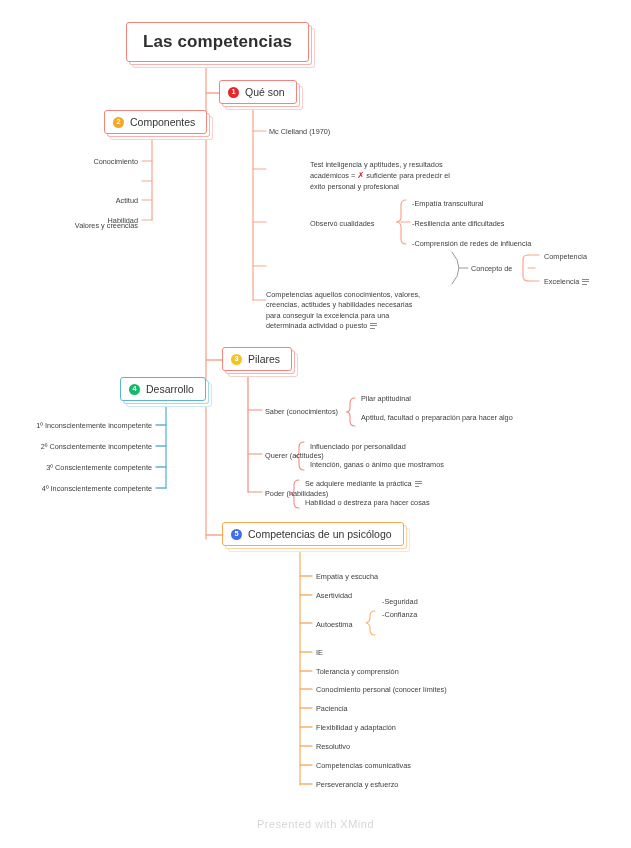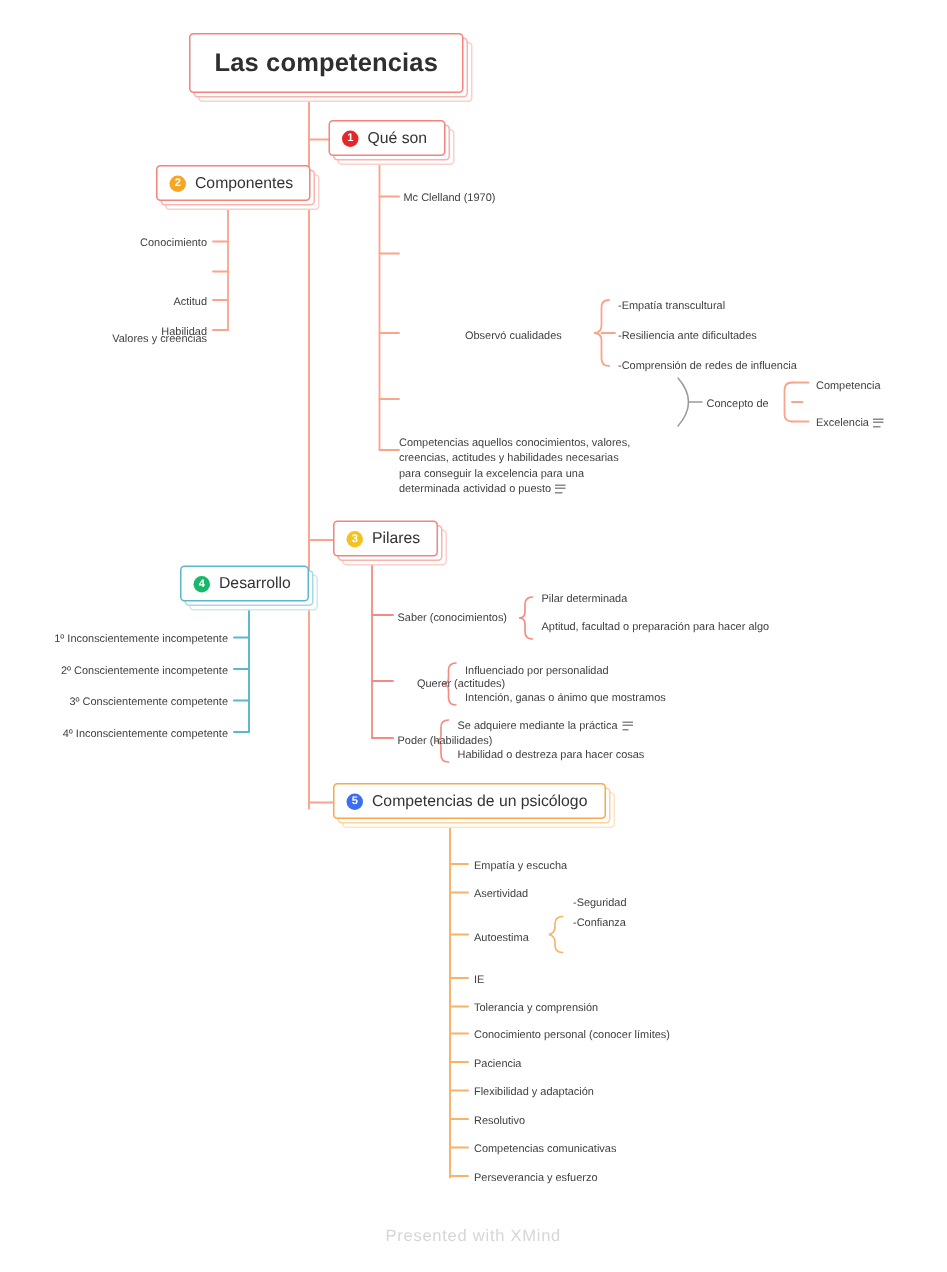--- a/index.html
+++ b/index.html
@@ -221,42 +221,47 @@
     <span class="lbl">Competencias de un psicólogo</span>
   </div>
 
   <div class="leaf right" style="left:38px;top:157px;width:100px;">Conocimiento</div>
   <div class="leaf right" style="left:38px;top:177px;width:100px;margin-top:44px;">Valores y creencias</div>
   <div class="leaf right" style="left:38px;top:196px;width:100px;">Actitud</div>
   <div class="leaf right" style="left:38px;top:216px;width:100px;">Habilidad</div>
 
   <div class="leaf" style="left:269px;top:127px;">Mc Clelland (1970)</div>
 
+  <div class="leaf wrap" style="left:310px;top:160px;width:180px;">
+    <span>Test inteligencia y aptitudes, y resultados</span><br>
+    <span>académicos = </span><span class="xmark">✗</span><span> suficiente para predecir el</span><br>
+    <span>éxito personal y profesional</span>
+  </div>
 
   <div class="leaf" style="left:310px;top:219px;">Observó cualidades</div>
   <div class="leaf" style="left:412px;top:199px;">-Empatía transcultural</div>
   <div class="leaf" style="left:412px;top:219px;">-Resiliencia ante dificultades</div>
   <div class="leaf" style="left:412px;top:239px;">-Comprensión de redes de influencia</div>
 
 
   <div class="leaf" style="left:471px;top:264px;">Concepto de</div>
   <div class="leaf" style="left:544px;top:252px;">Competencia</div>
   <div class="leaf" style="left:544px;top:277px;">
     <span>Excelencia</span><span class="note-icon"><i></i><i></i><i></i></span>
   </div>
 
   <div class="leaf wrap" style="left:266px;top:290px;width:155px;">
     <span>Competencias aquellos conocimientos, valores, creencias, actitudes y habilidades necesarias para conseguir la excelencia para una determinada actividad o puesto</span><span class="note-icon"><i></i><i></i><i></i></span>
   </div>
 
   <div class="leaf" style="left:265px;top:407px;">Saber (conocimientos)</div>
-  <div class="leaf" style="left:361px;top:394px;">Pilar determinada</div>
+  <div class="leaf" style="left:361px;top:394px;">Pilar aptitudinal</div>
   <div class="leaf wrap" style="left:361px;top:413px;width:160px;">Aptitud, facultad o preparación para hacer algo</div>
 
-  <div class="leaf" style="left:278px;top:451px;">Querer (actitudes)</div>
+  <div class="leaf" style="left:265px;top:451px;">Querer (actitudes)</div>
   <div class="leaf" style="left:310px;top:442px;">Influenciado por personalidad</div>
   <div class="leaf" style="left:310px;top:460px;">Intención, ganas o ánimo que mostramos</div>
 
   <div class="leaf" style="left:265px;top:489px;">Poder (habilidades)</div>
   <div class="leaf" style="left:305px;top:479px;">
     <span>Se adquiere mediante la práctica</span><span class="note-icon"><i></i><i></i><i></i></span>
   </div>
   <div class="leaf" style="left:305px;top:498px;">Habilidad o destreza para hacer cosas</div>
 
   <div class="leaf right" style="left:14px;top:421px;width:138px;">1º Inconscientemente incompetente</div>

